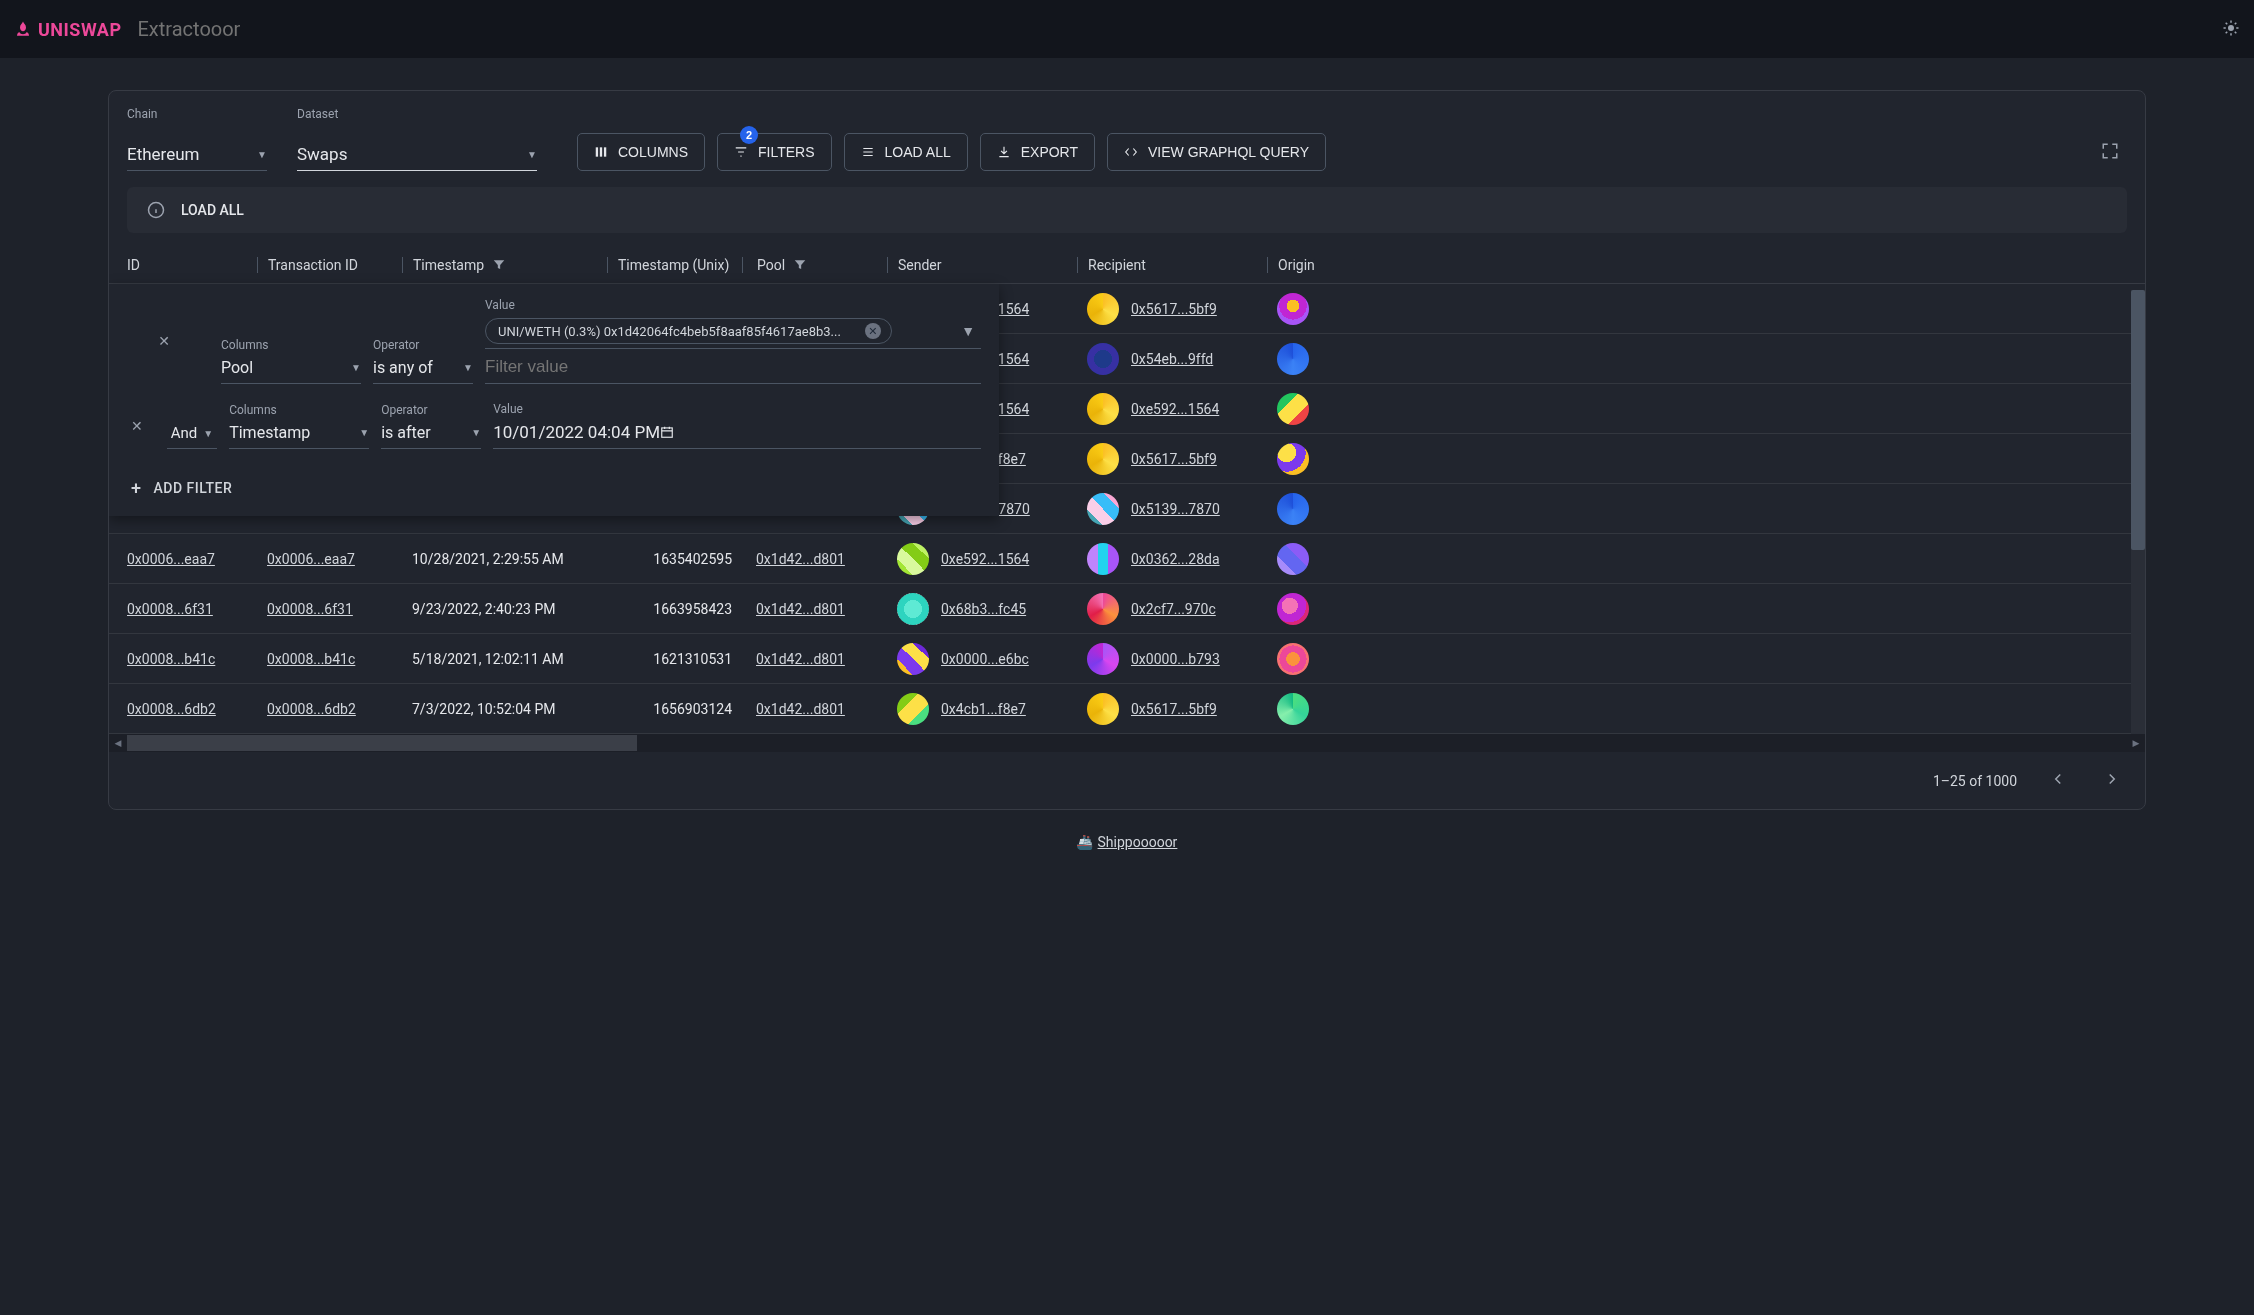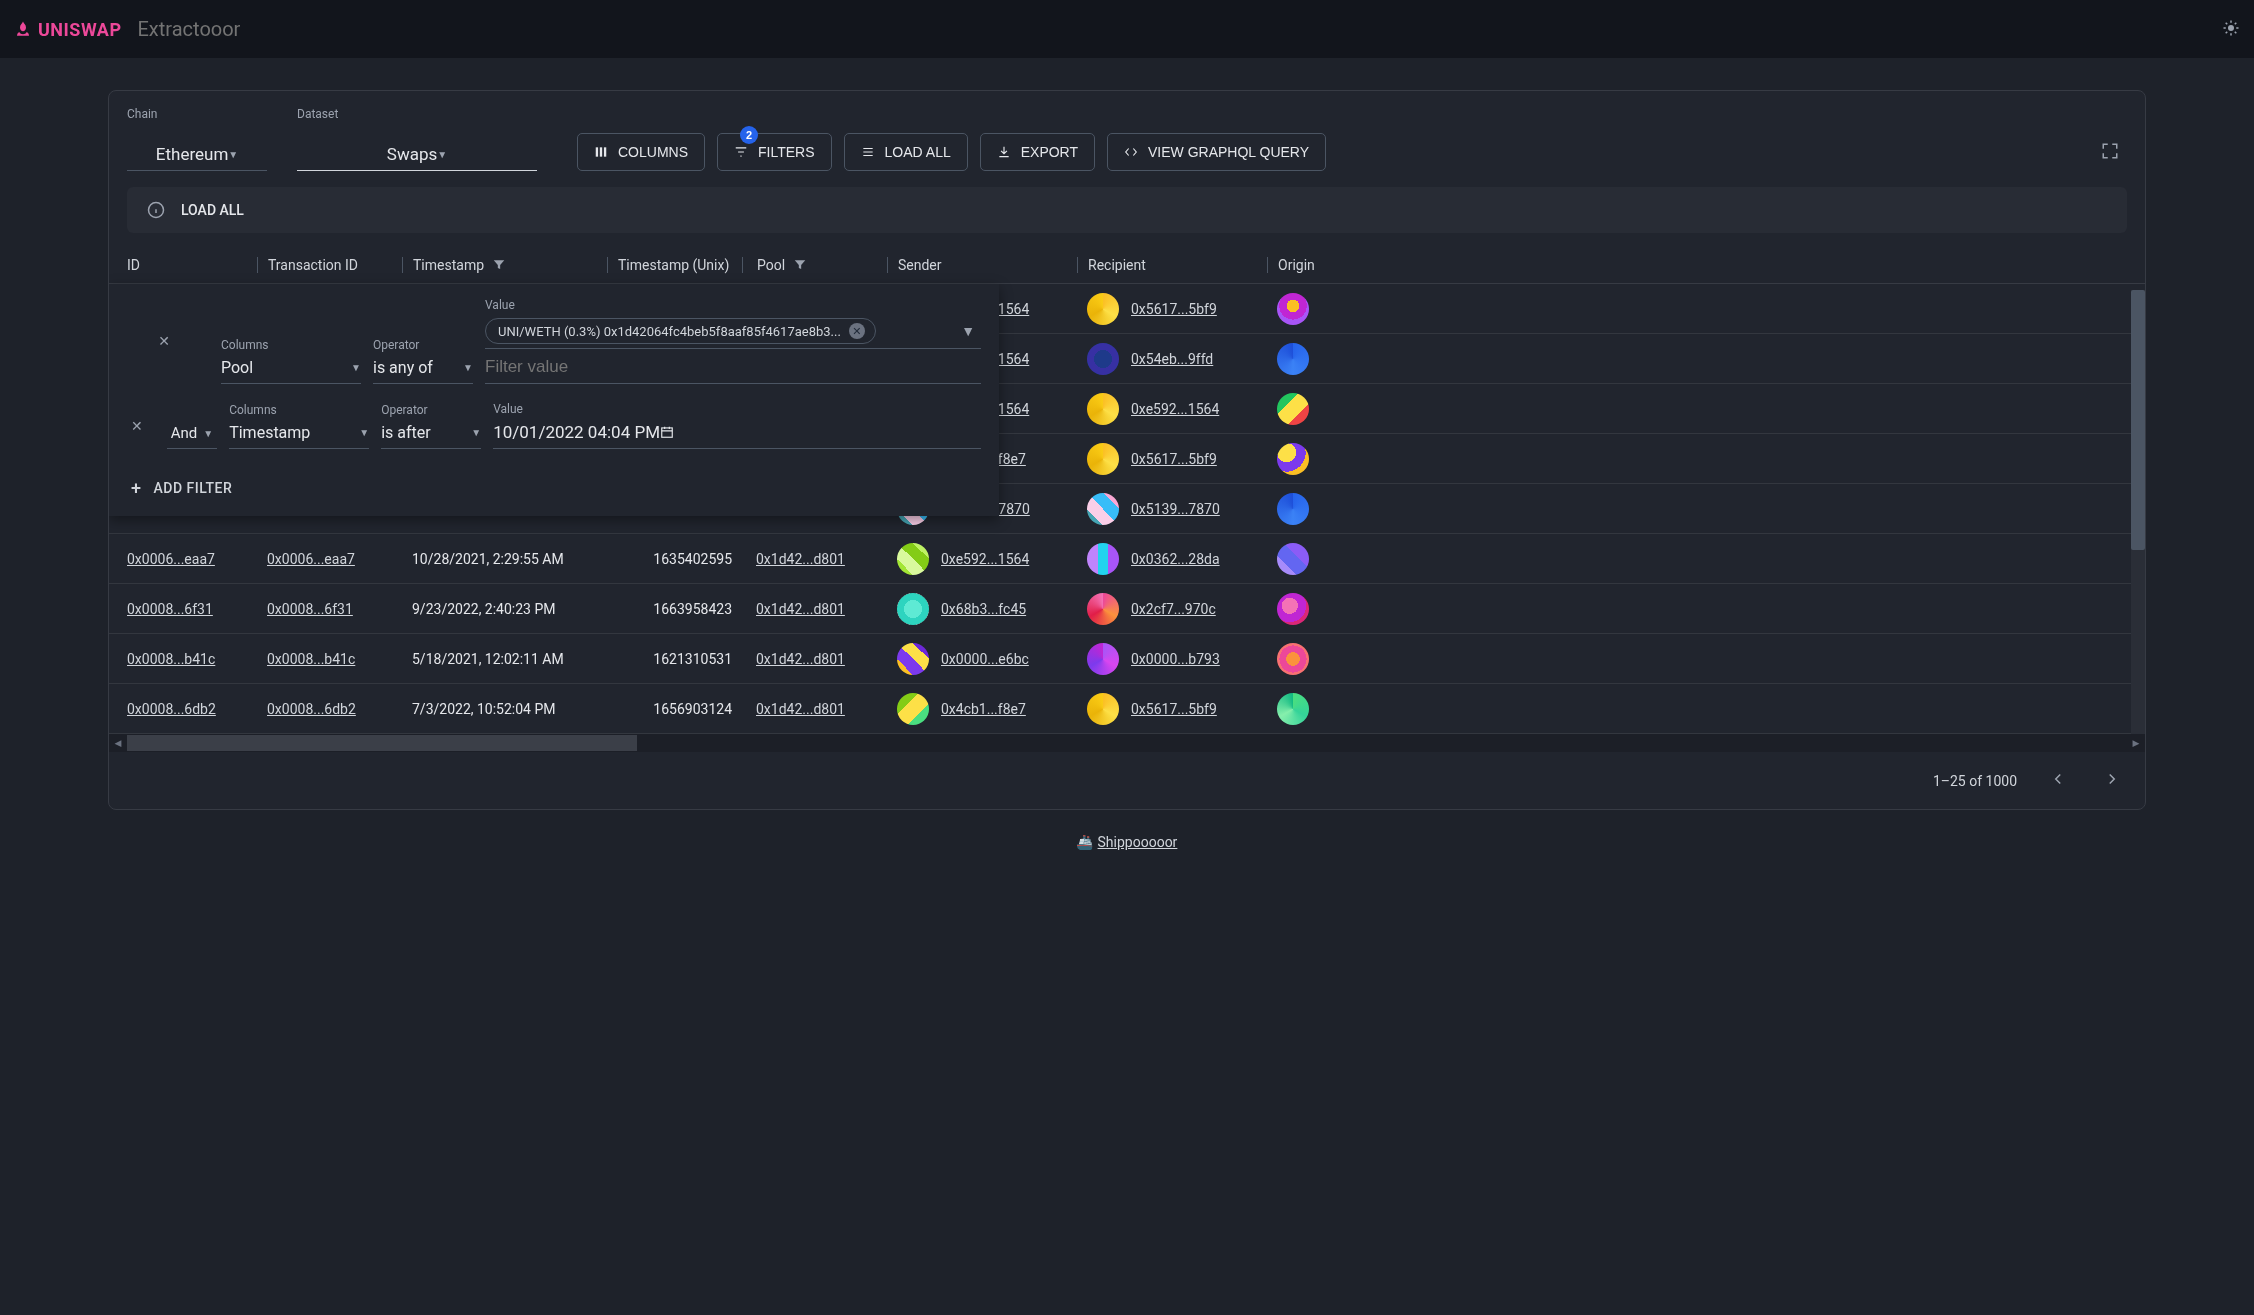--- a/index.html
+++ b/index.html
@@ -37,21 +37,21 @@
   display: flex;
   align-items: flex-end;
   padding: 16px 18px 14px 18px;
   gap: 30px;
 }
 .select-group { display: flex; flex-direction: column; }
 .select-label { font-size: 12px; color: #9ca3af; margin-bottom: 19px; }
 .select-box {
   display: flex;
   align-items: center;
-  justify-content: center;
+  justify-content: space-between;
   border-bottom: 1px solid #4b5563;
   padding: 4px 0 6px 0;
   color: #e5e7eb;
   font-size: 17px;
   cursor: pointer;
   min-width: 140px;
 }
 .select-box.wide { min-width: 240px; }
 .select-box.highlighted { border-bottom-color: #d1d5db; }
 .buttons { display: flex; gap: 12px; margin-left: 10px; }
@@ -156,21 +156,21 @@
   gap: 6px;
 }
 .chip {
   background: transparent;
   border: 1px solid #4b5563;
   border-radius: 14px;
   padding: 4px 10px 4px 12px;
   font-size: 13px;
   display: flex;
   align-items: center;
-  gap: 8px;
+  gap: 24px;
   color: #d1d5db;
 }
 .chip-x { background: #6b7280; border-radius: 50%; width: 16px; height: 16px; display: flex; align-items: center; justify-content: center; color: #1f2937; font-size: 11px; cursor: pointer; }
 .filter-value-dropdown-arrow { margin-left: auto; padding-right: 6px; color: #9ca3af; cursor: pointer; }
 .filter-value-input {
   border: none;
   background: transparent;
   color: #9ca3af;
   font-size: 17px;
   flex: 1;

